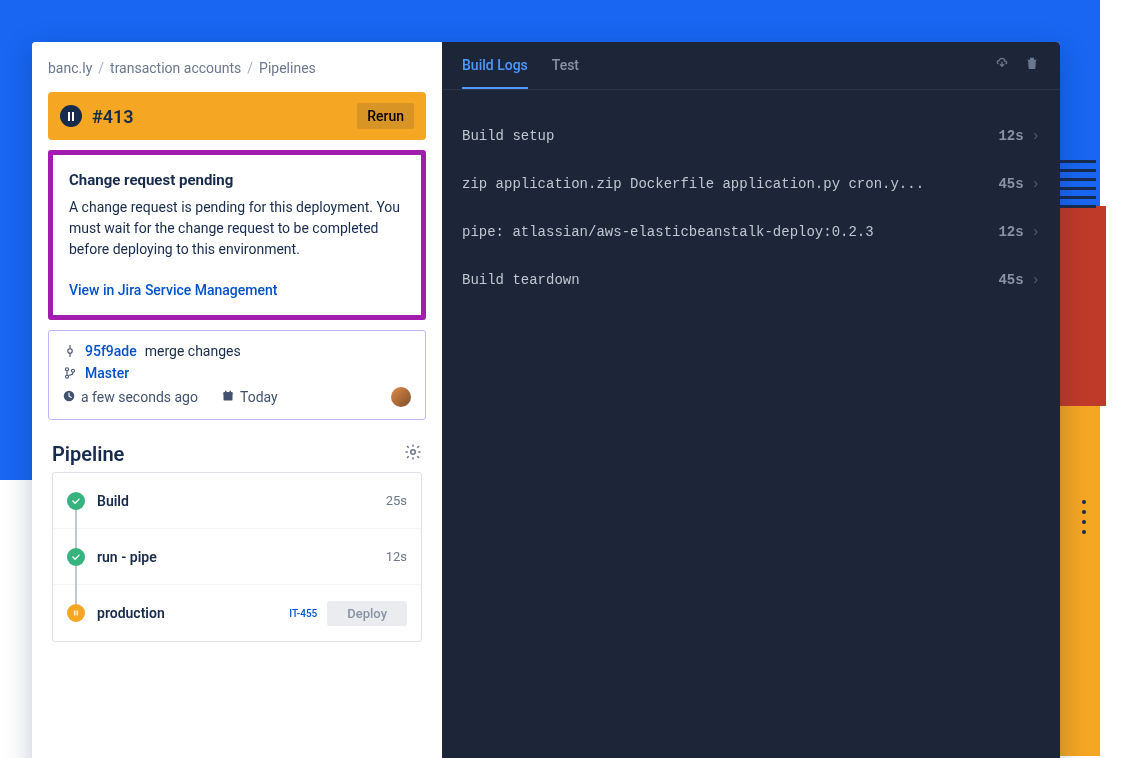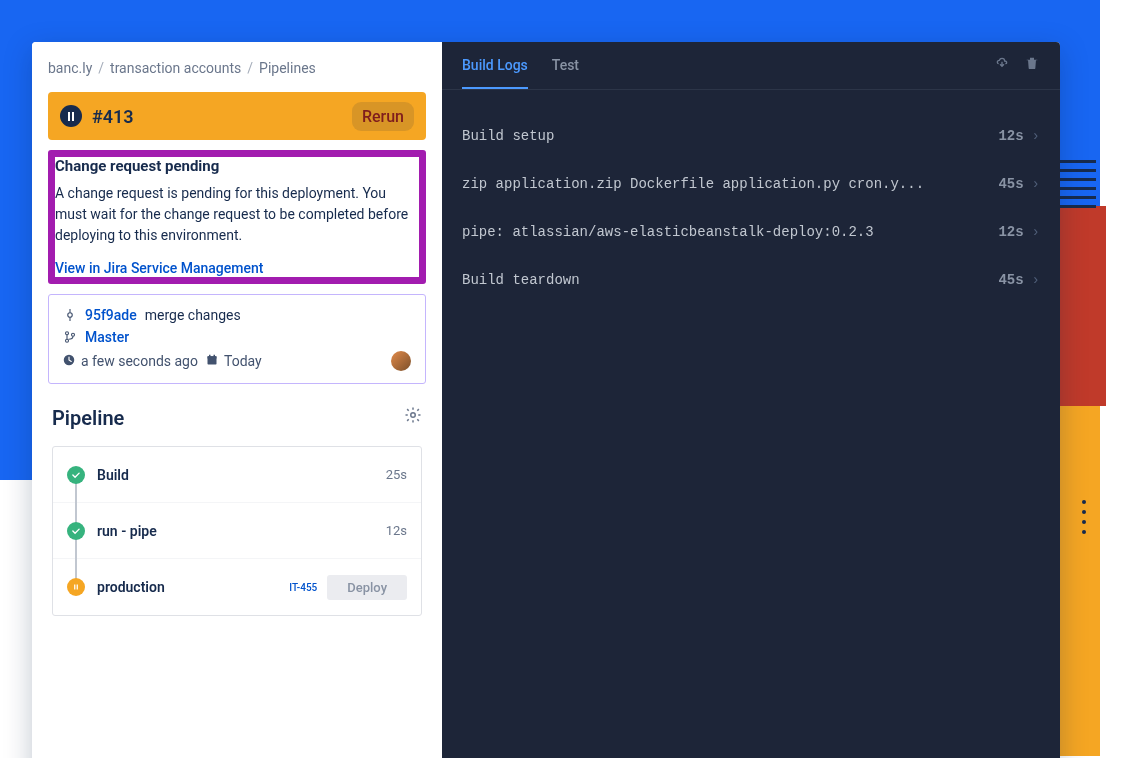--- a/index.html
+++ b/index.html
@@ -95,40 +95,41 @@
     }
     .pause-circle span {
       width: 2px; height: 9px; background: #fff; margin: 0 1px;
     }
     .run-id {
       font-size: 18px; font-weight: 600; color: #172B4D;
       flex: 1;
     }
     .rerun-btn {
       background: rgba(9,30,66,0.12);
-      color: #7f1d1d;
+      color: #000000;
       font-weight: 500;
-      font-size: 16px;
+      font-size: 14px;
       padding: 5px 10px;
-      border-radius: 9px;
+      border-radius: 2px;
       cursor: pointer;
     }
 
     .card {
-      border: 7px solid #a21caf;
+      border: 5px solid #a21caf;
       border-radius: 3px;
+      padding: 16px;
       margin-bottom: 10px;
     }
     .card h3 {
       font-size: 15px; font-weight: 700; color: #172B4D;
       margin-bottom: 8px;
     }
     .card p {
       font-size: 14px; color: #172B4D; line-height: 1.5;
-      margin-bottom: 12px;
+      margin-bottom: 20px;
     }
     .card a.link {
       color: #0052CC; font-size: 14px; font-weight: 500;
       text-decoration: none;
     }
 
     .meta-card {
       border: 1px solid #c4b5fd;
       border-radius: 3px;
       padding: 12px 14px;
@@ -139,28 +140,28 @@
       font-size: 14px; color: #172B4D;
       gap: 8px; margin-bottom: 6px;
     }
     .meta-row:last-child { margin-bottom: 0; }
     .meta-row .hash { color: #0052CC; font-weight: 500; }
     .meta-row .ico { width: 14px; display: flex; justify-content:center; color:#42526E; }
     .meta-bottom {
       display: flex; align-items: center; justify-content: space-between;
       font-size: 14px; color: #42526E;
     }
-    .meta-bottom .group { display: flex; align-items: center; gap: 8px; }
+    .meta-bottom .group { display: flex; align-items: center; gap: 24px; }
     .meta-bottom .inline { display: flex; align-items:center; gap: 6px; }
     .avatar { width: 20px; height: 20px; border-radius: 50%; background: linear-gradient(135deg,#e28b4a,#7b4f2a); }
 
     .pipeline-section { padding: 0 4px; }
     .pipeline-heading {
-      display: flex; justify-content: space-between;
-      margin-bottom: 16px;
+      display: flex; align-items: center; justify-content: space-between;
+      margin-bottom: 6px;
     }
     .pipeline-heading h2 {
       font-size: 20px; font-weight: 600; color: #172B4D;
     }
     .gear { color: #6B778C; cursor: pointer; }
 
     .stages {
       border: 1px solid #DFE1E6;
       border-radius: 3px;
       overflow: hidden;

